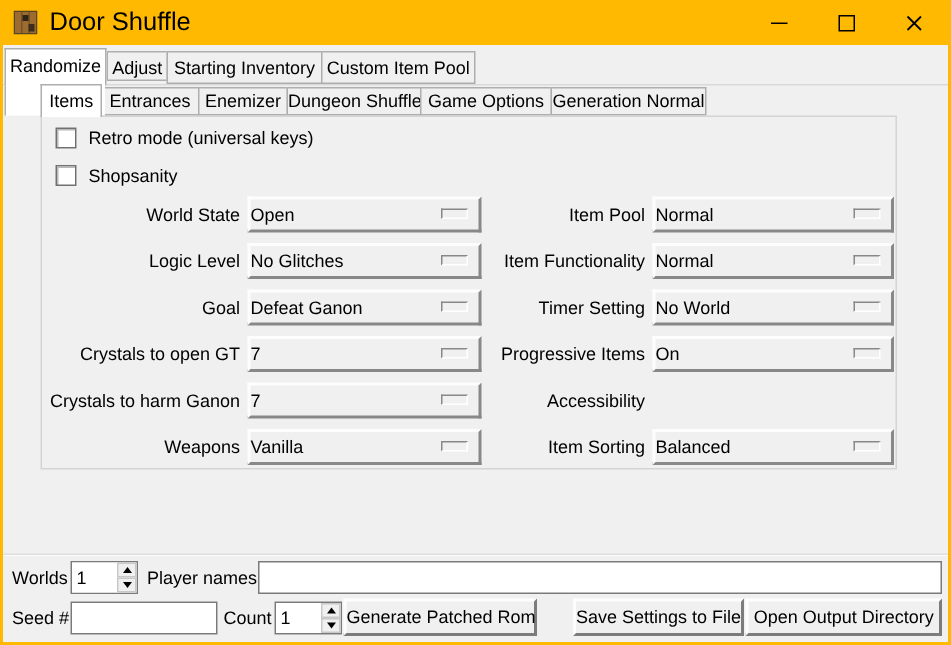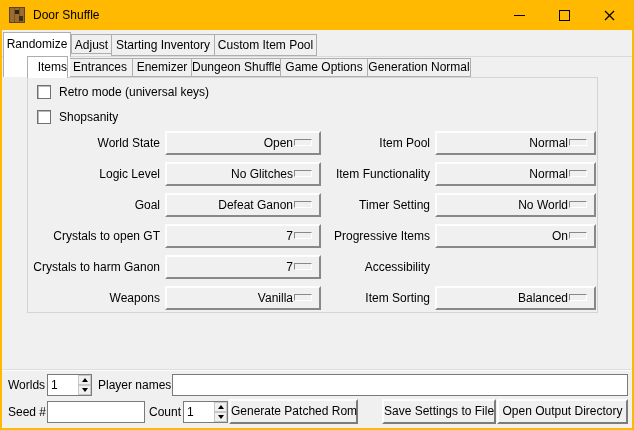--- a/index.html
+++ b/index.html
@@ -1,21 +1,21 @@
 <!DOCTYPE html>
 <html><head>
 <meta charset="utf-8">
 <style>
   html,body{margin:0;padding:0;background:#c8c8c8;font-family:"Liberation Sans",sans-serif;}
   .window{position:relative;width:634px;height:430px;background:#ffb900;overflow:hidden;
           font-size:12px;color:#000;}
   
   .titlebar{position:absolute;left:0;top:0;width:634px;height:30px;background:#ffb900;}
   .app-icon{position:absolute;left:9px;top:7px;width:16px;height:16px;}
-  .title-text{position:absolute;left:33px;top:0;height:30px;line-height:30px;font-size:12px;color:#000;}
+  .title-text{position:absolute;left:33px;top:0;height:30px;line-height:30px;font-size:17px;color:#000;}
   .tb-buttons{position:absolute;right:2px;top:0;height:30px;display:flex;}
   .tb-btn{width:45px;height:30px;display:flex;align-items:center;justify-content:center;}
   .ico-min{width:11px;height:1px;background:#000;}
   .ico-max{width:9px;height:9px;border:1px solid #000;}
   
   .client{position:absolute;left:2px;top:30px;width:630px;height:398px;background:#f0f0f0;}
   .tabline{position:absolute;left:0;top:26px;width:630px;height:1px;background:#d9d9d9;}
   .tab{position:absolute;box-sizing:border-box;background:#f0f0f0;border:1px solid #aeaeae;
        text-align:center;line-height:20px;white-space:nowrap;z-index:1;}
   .tab.sel{background:#fff;border-bottom:none;z-index:3;}
@@ -26,21 +26,21 @@
          border:1px solid #d4d4d4;box-sizing:border-box;z-index:2;}
   
   .cbrow{position:absolute;height:14px;display:flex;align-items:center;}
   .cb{width:12px;height:12px;background:#fff;border:1px solid #707070;
       box-shadow:inset 1px 1px 0 #b8b8b8;margin-right:8px;}
   
   .optlabel{position:absolute;height:24px;line-height:24px;text-align:right;white-space:nowrap;}
   .dd{position:absolute;height:24px;box-sizing:border-box;background:#f0f0f0;cursor:default;
       border-top:2px solid #fdfdfd;border-left:2px solid #fdfdfd;
       border-right:2px solid #888;border-bottom:2px solid #888;}
-  .dd-val{position:absolute;left:0;right:26px;top:0;bottom:0;text-align:right;line-height:20px;white-space:nowrap;}
+  .dd-val{position:absolute;left:0;right:26px;top:0;bottom:0;text-align:left;line-height:20px;white-space:nowrap;}
   .dd-ind{position:absolute;right:7px;top:50%;margin-top:-4px;width:16px;height:5px;background:#f0f0f0;
       border-top:1px solid #888;border-left:1px solid #888;
       border-bottom:1px solid #fff;border-right:1px solid #fff;}
   
   .groove{position:absolute;left:0;top:339px;width:630px;height:1px;background:#dedede;border-bottom:1px solid #fbfbfb;}
   .blabel{position:absolute;height:22px;line-height:22px;white-space:nowrap;}
   .tinput{position:absolute;height:22px;box-sizing:border-box;background:#fff;border:1px solid #7a7a7a;
       font-family:"Liberation Sans",sans-serif;font-size:12px;padding:0 3px;outline:none;}
   .spinbox{position:absolute;width:45px;height:22px;box-sizing:border-box;background:#fff;border:1px solid #7a7a7a;}
   .spin-val{position:absolute;left:0;top:0;width:28px;height:20px;border:none;padding:0 0 0 3px;
@@ -90,21 +90,21 @@
   <div class="client">
     <div class="tabline"></div>
 
     <div class="tab sel" style="left:1px;top:2px;width:68px;height:25px;line-height:23px;">Randomize</div>
     <div class="tab" style="left:69px;top:4px;width:41px;height:20px;">Adjust</div>
     <div class="tab" style="left:109px;top:4px;width:104px;height:22px;">Starting Inventory</div>
     <div class="tab" style="left:212px;top:4px;width:103px;height:22px;">Custom Item Pool</div>
 
     <div class="white-patch"></div>
 
-    <div class="tab sel" style="left:25px;top:26px;width:41px;height:22px;z-index:4;text-align:right;">Items</div>
+    <div class="tab sel" style="left:25px;top:26px;width:41px;height:22px;z-index:4;">Items</div>
     <div class="tab" style="left:65px;top:28px;width:66px;height:19px;line-height:17px;">Entrances</div>
     <div class="tab" style="left:130px;top:28px;width:60px;height:19px;line-height:17px;">Enemizer</div>
     <div class="tab" style="left:189px;top:28px;width:90px;height:19px;line-height:17px;">Dungeon Shuffle</div>
     <div class="tab" style="left:278px;top:28px;width:88px;height:19px;line-height:17px;">Game Options</div>
     <div class="tab" style="left:365px;top:28px;width:104px;height:19px;line-height:17px;">Generation Normal</div>
 
     <div class="frame"></div>
 
     <div class="cbrow" style="left:35px;top:55px;">
       <span class="cb"></span>

